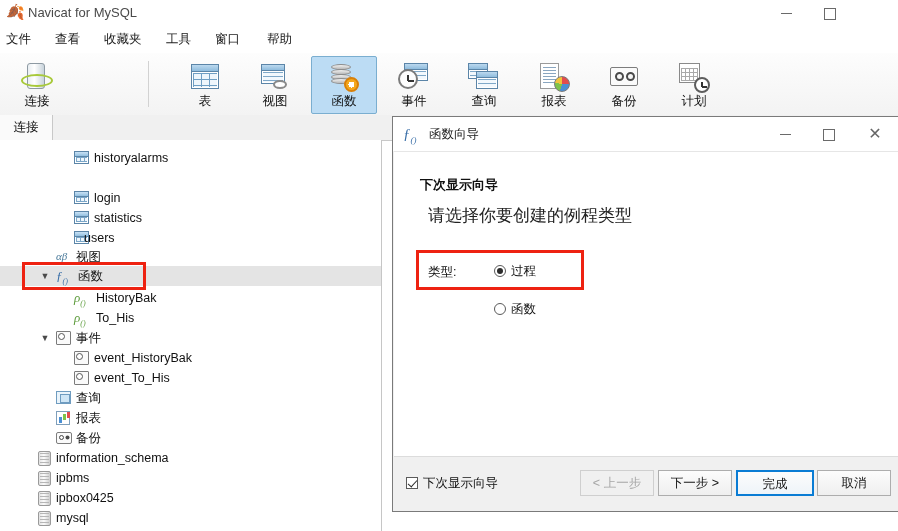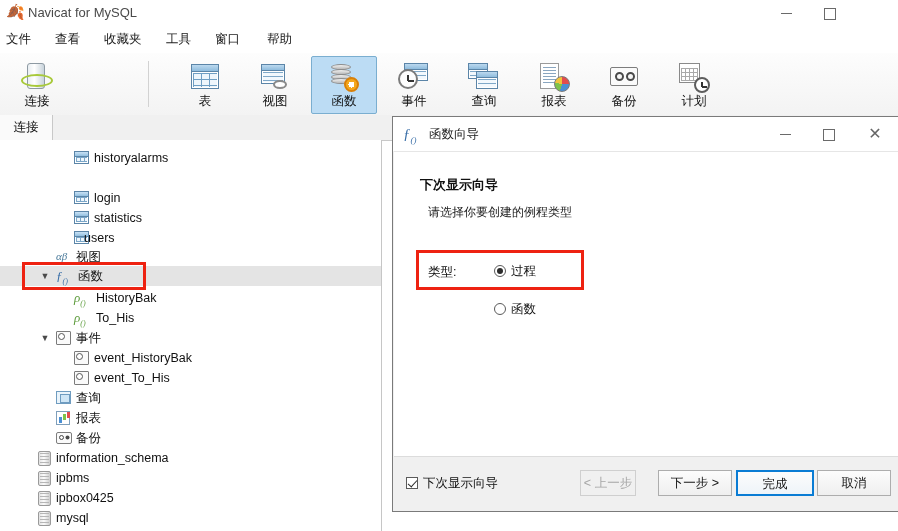--- a/index.html
+++ b/index.html
@@ -299,21 +299,21 @@
   .dlg-win-btn.close{right:2px;}
 
   .dlg-body{
     position:absolute;left:1px;top:34px;right:1px;bottom:54px;background:#ffffff;
     border-top:1px solid #e6e6e6;
   }
   .dlg-h1{
     position:absolute;left:26px;top:24px;font-size:13px;font-weight:bold;color:#111;
   }
   .dlg-h2{
-    position:absolute;left:34px;top:52px;font-size:12px;color:#222;
+    position:absolute;left:34px;top:52px;font-size:17px;color:#222;
   }
   .field-label{
     position:absolute;left:34px;top:112px;font-size:12.5px;color:#111;
   }
   .radio-row{position:absolute;font-size:12.5px;color:#111;}
   .radio{
     position:relative;display:inline-block;width:12px;height:12px;border-radius:50%;
     border:1px solid #5a5a5a;background:#fff;box-sizing:border-box;
     vertical-align:-2px;margin-right:5px;
   }
@@ -584,20 +584,20 @@
       </label>
 
       <div class="redbox" style="left:22px;top:98px;width:168px;height:40px"></div>
     </div>
 
     <div class="dlg-footer">
       <label class="chk-wrap">
         <span class="chk on"></span><span>下次显示向导</span>
       </label>
 
-      <div class="dbtn disabled" style="left:186px;width:56px">&lt; 上一步</div>
+      <div class="dbtn disabled" style="left:186px;width:74px">&lt; 上一步</div>
       <div class="dbtn" style="left:264px;width:74px">下一步 &gt;</div>
       <div class="dbtn primary" style="left:342px;width:78px">完成</div>
       <div class="dbtn" style="left:423px;width:74px">取消</div>
     </div>
   </div>
 
 </div>
 
 </body></html>

